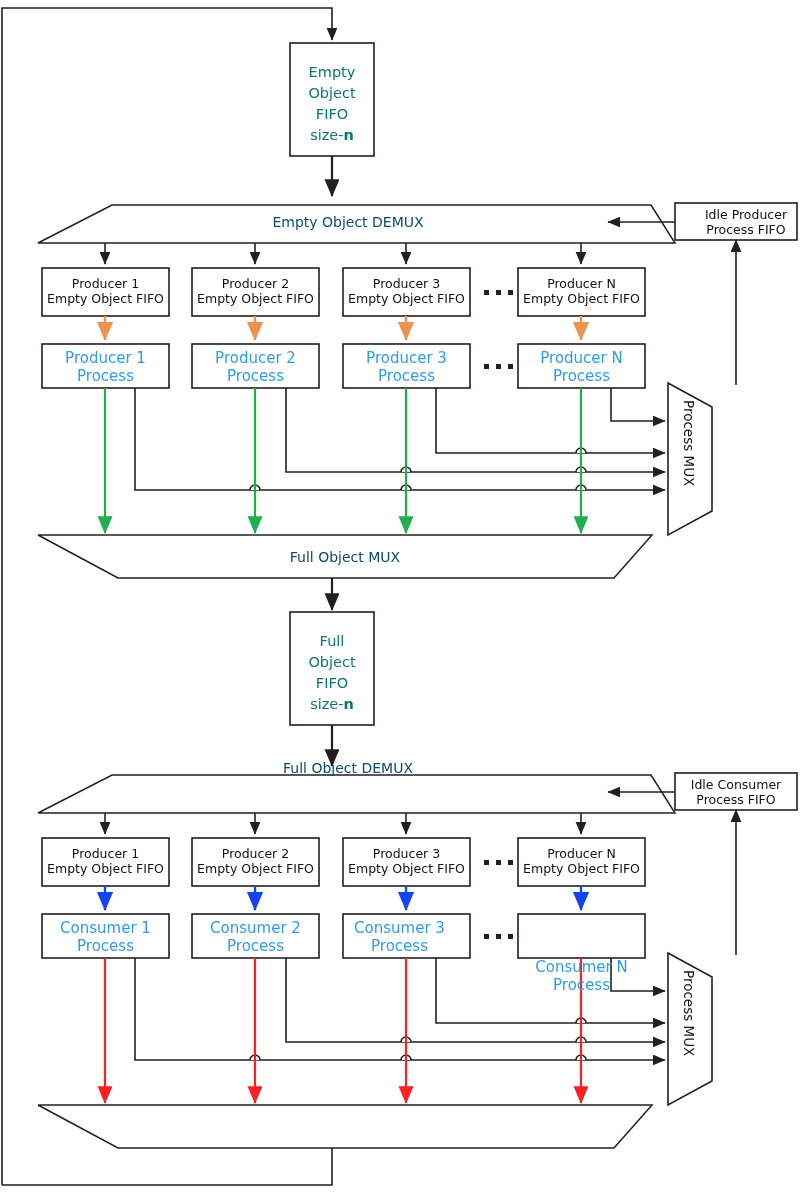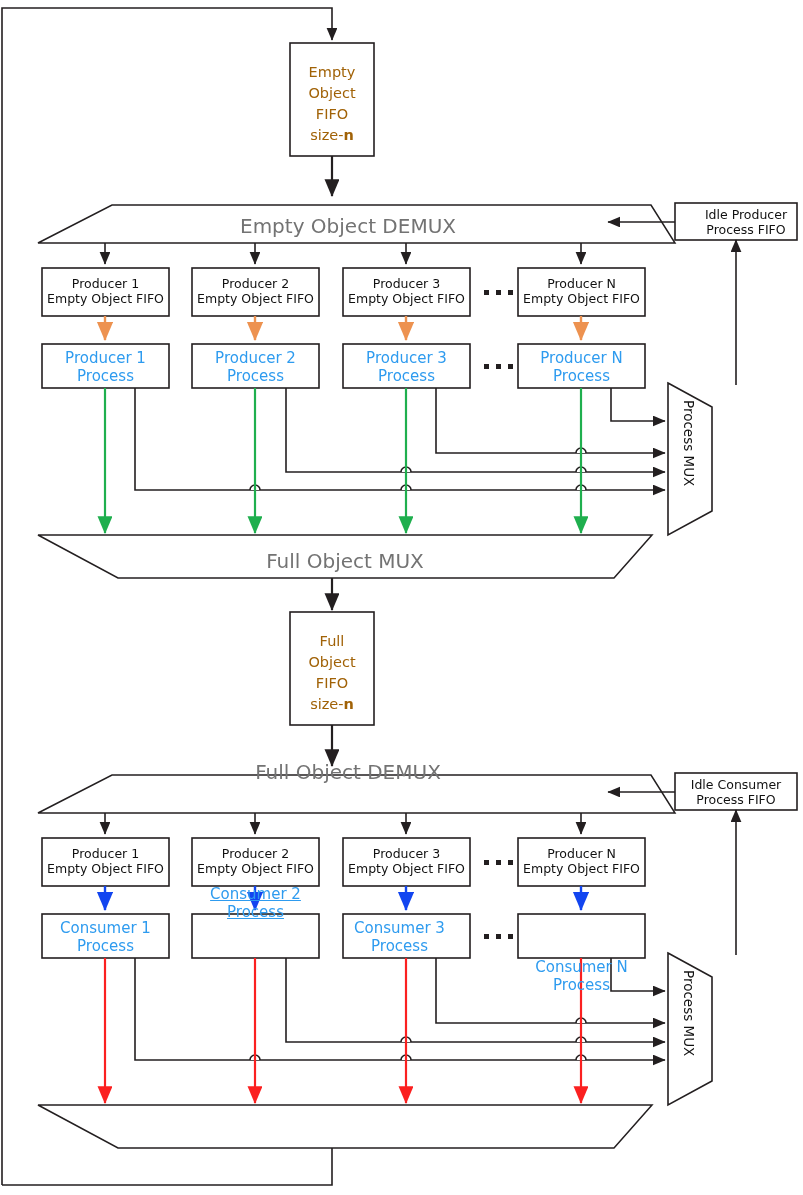--- a/index.html
+++ b/index.html
@@ -2,23 +2,23 @@
 <html><head>
 <meta charset="utf-8">
 <style>
   html,body{margin:0;padding:0;background:#ffffff;}
   body{font-family:"DejaVu Sans","Liberation Sans",sans-serif;}
   #stage{position:relative;width:803px;height:1195px;background:#fff;overflow:hidden;}
   #stage svg{position:absolute;left:0;top:0;width:803px;height:1195px;}
   .lbl{position:absolute;text-align:center;line-height:1.22;pointer-events:none;}
   .fifo-lbl{font-size:12.5px;color:#111;}
   .proc-lbl{font-size:15px;color:#2e9bef;}
-  .mux-lbl{font-size:20px;color:#737373;}
+  .mux-lbl{font-size:14px;color:#0c4a6e;}
   .idle-lbl{font-size:12.5px;color:#111;}
-  .bigfifo-lbl{font-size:14.5px;color:#a16207;line-height:1.45;}
+  .bigfifo-lbl{font-size:14.5px;color:#0f766e;line-height:1.45;}
   .vert-lbl{font-size:13.5px;color:#111;white-space:nowrap;
             transform-origin:0 0;}
   .bold-n{font-weight:bold;}
 </style>
 </head>
 <body>
 
 <div id="stage">
 
   <svg viewBox="0 0 803 1195" xmlns="http://www.w3.org/2000/svg">
@@ -258,21 +258,21 @@
   </div>
   <div class="lbl fifo-lbl" style="left:518px;top:846px;width:127px;">
     <div>Producer N</div>
     <div>Empty Object FIFO</div>
   </div>
 
   <div class="lbl proc-lbl" style="left:42px;top:919px;width:127px;">
     <div>Consumer 1</div>
     <div>Process</div>
   </div>
-  <div class="lbl proc-lbl" style="left:192px;top:885px;width:127px;text-decoration:underline;">
+  <div class="lbl proc-lbl" style="left:192px;top:919px;width:127px;">
     <div>Consumer 2</div>
     <div>Process</div>
   </div>
   <div class="lbl proc-lbl" style="left:343px;top:919px;width:113px;">
     <div>Consumer 3</div>
     <div>Process</div>
   </div>
   <div class="lbl proc-lbl" style="left:518px;top:919px;width:127px;margin-top:39px;">
     <div>Consumer N</div>
     <div>Process</div>

